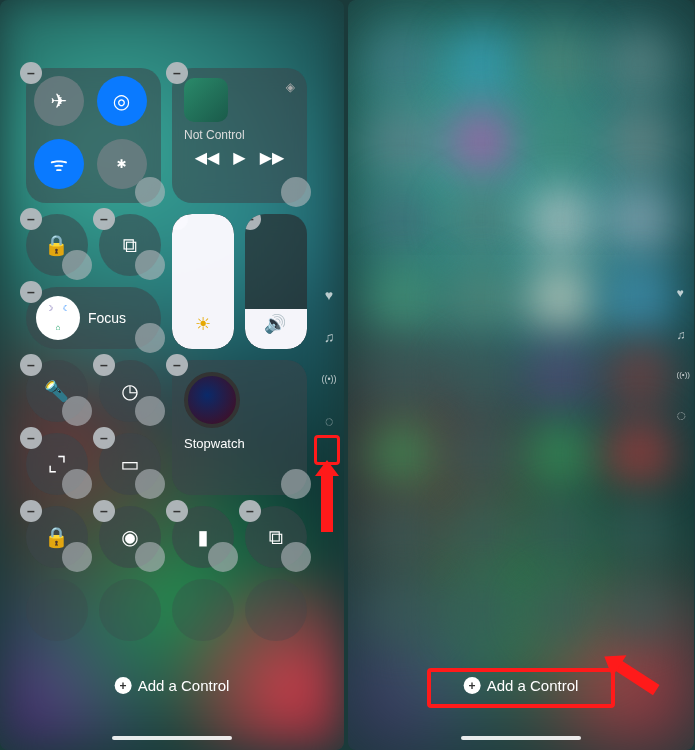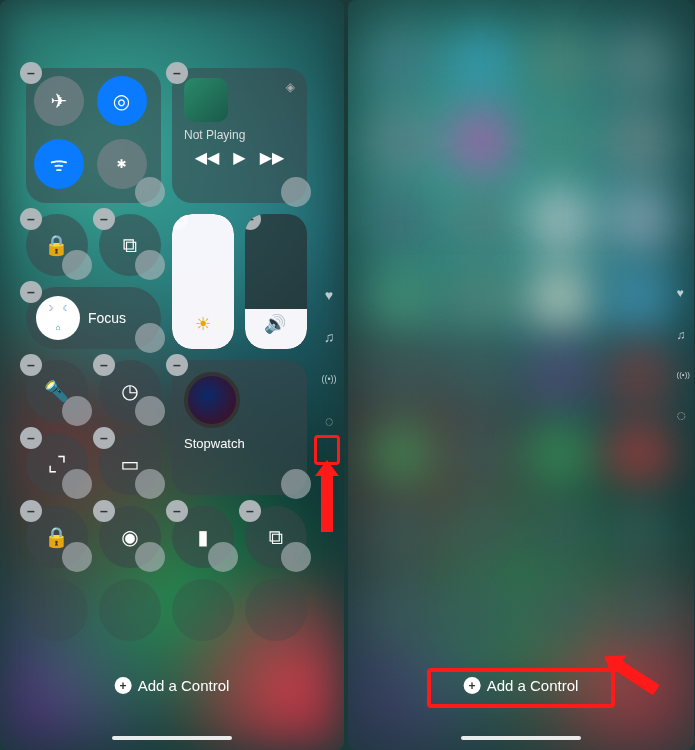--- a/index.html
+++ b/index.html
@@ -164,21 +164,21 @@
       <div class="conn-circle conn-off">
           <span class="icon-white" style="font-size:12px">✱</span>
         </div>
       <div class="resize-handle"></div>
     </div>
 
     <div class="module mod-2x2 np">
       <div class="remove-badge">–</div>
       <div class="np-art"></div>
       <span class="np-airplay">◈</span>
-      <div>Not Playing</div>
+      <div>Not Control</div>
       <div class="np-controls">
         <span>◀◀</span>
         <span>▶</span>
         <span>▶▶</span>
       </div>
       <div class="resize-handle"></div>
     </div>
 
     <div class="module mod-1x1">
       <div class="remove-badge">–</div>

